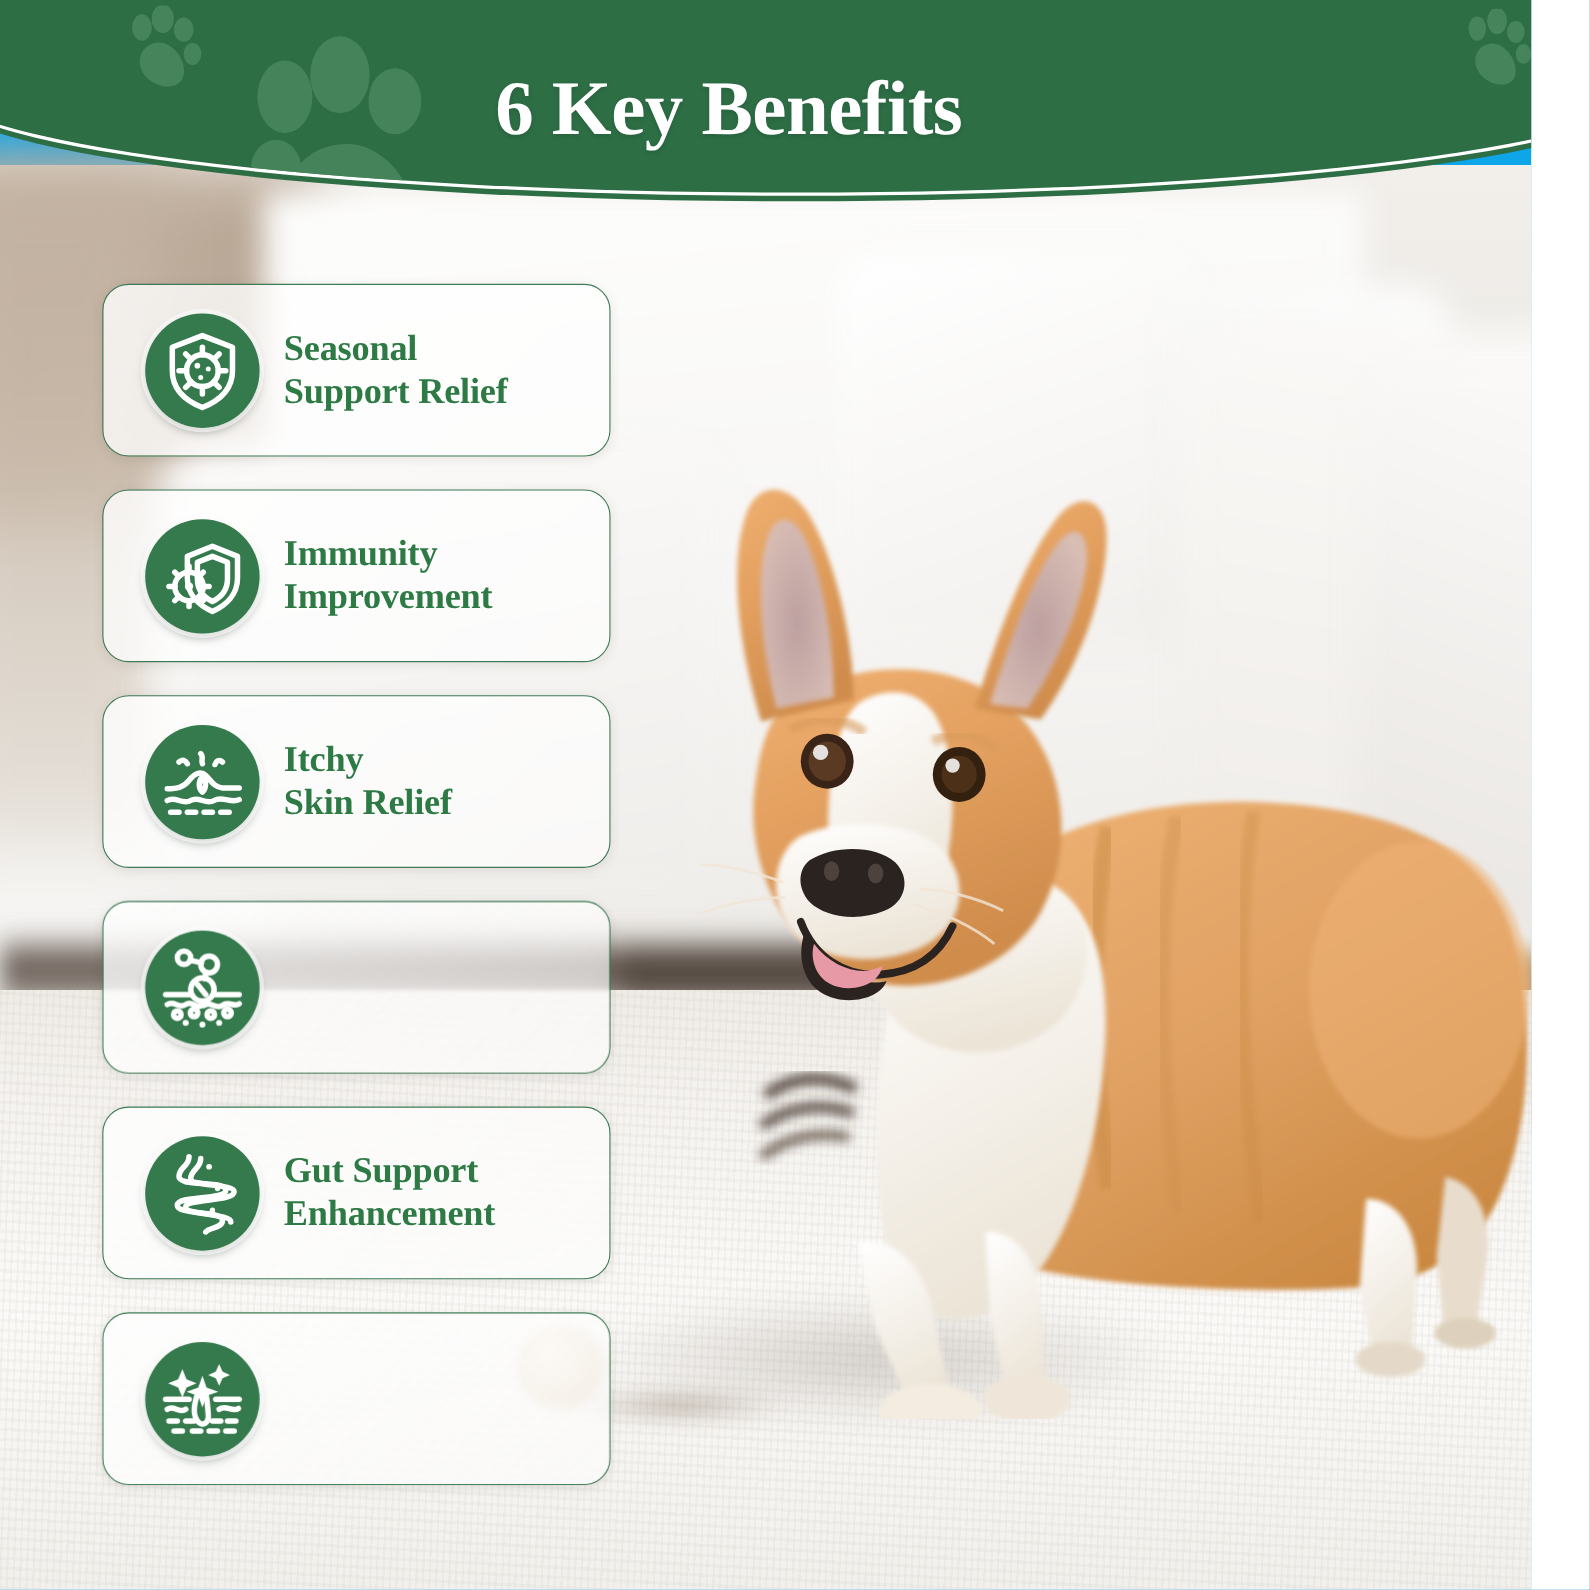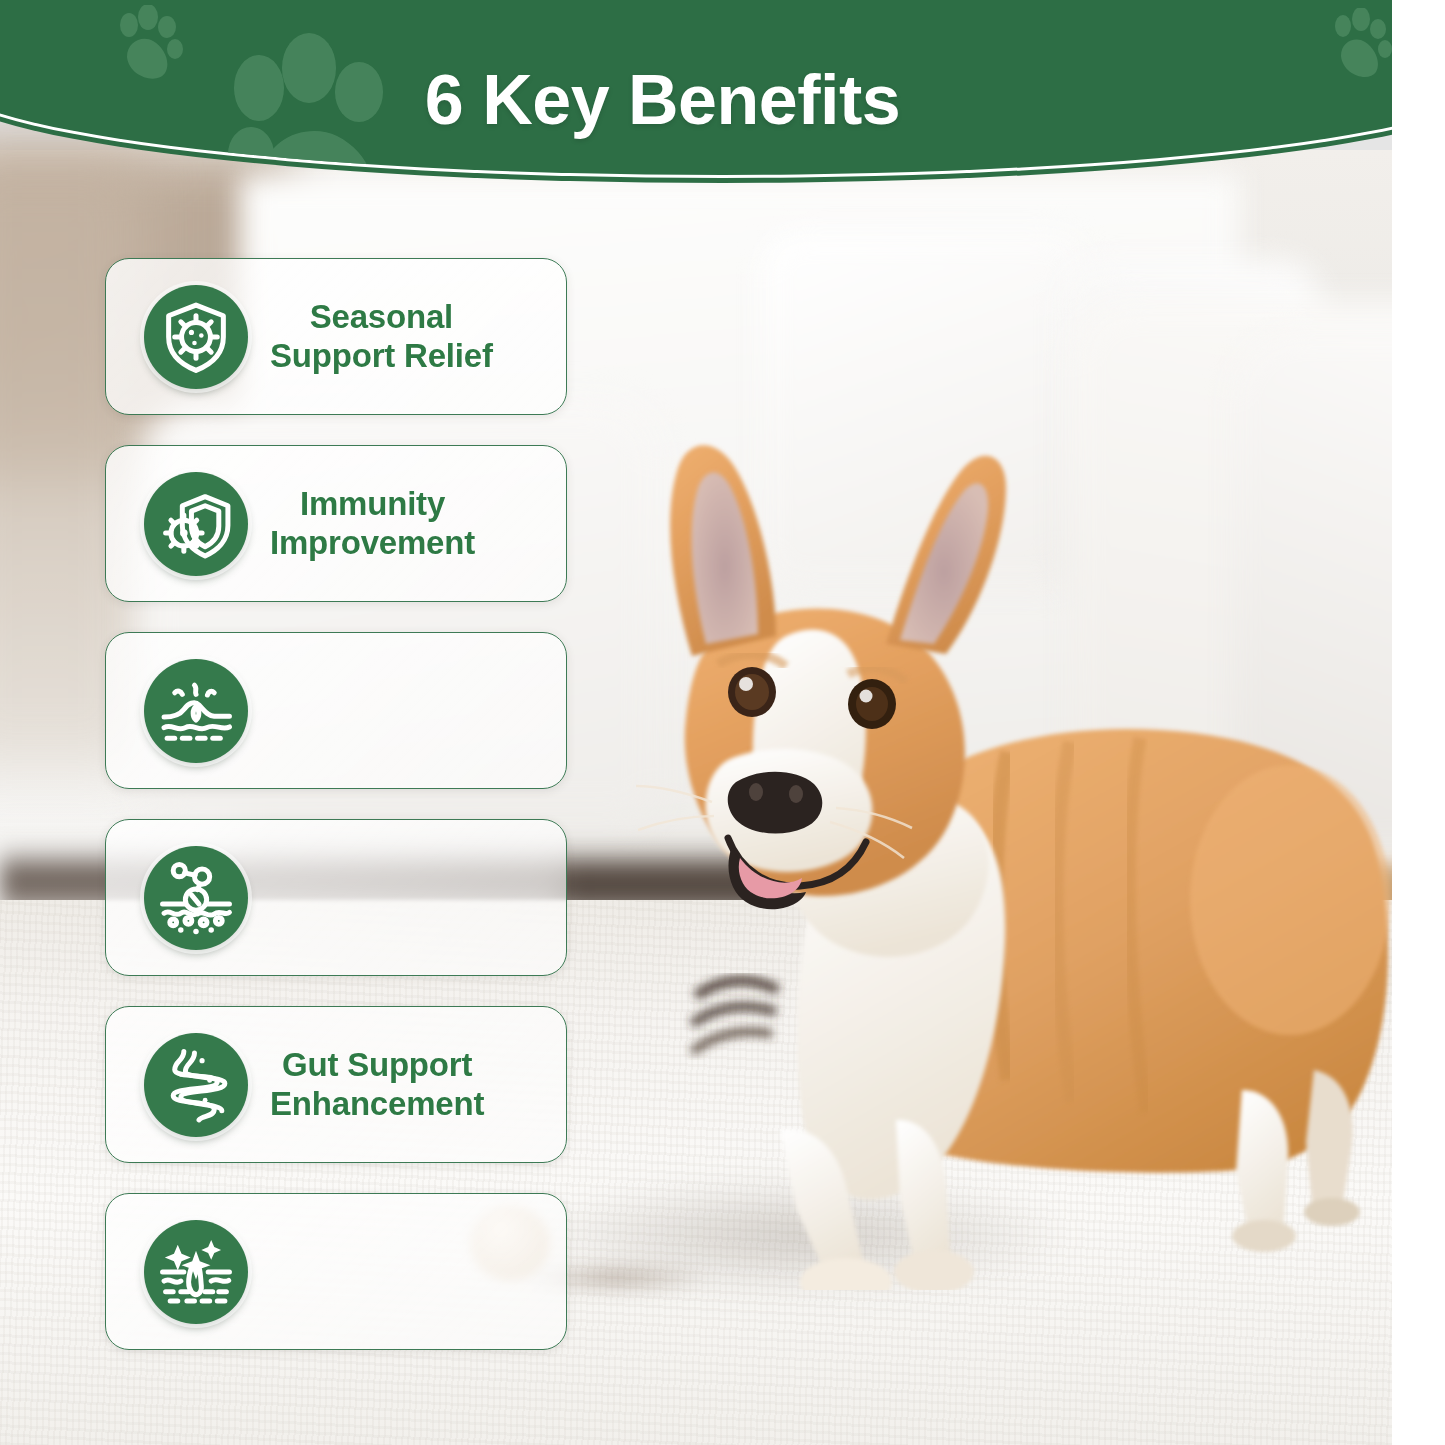--- a/index.html
+++ b/index.html
@@ -2,21 +2,22 @@
 <html><head>
 <meta charset="utf-8">
 <style>
   html,body{margin:0;padding:0;background:#fff;}
   body{font-family:"Liberation Sans","DejaVu Sans",sans-serif;}
 
   #canvas{
     position:relative;
     width:1392px;height:1445px;
     overflow:hidden;
-    background:#e5e5e5;
+    background:#0ea5e9;
+    font-family:Liberation Serif, serif;
   }
 
   
   .photo{position:absolute;inset:0;overflow:hidden;}
 
   
   .bg-wall{
     position:absolute;left:0;top:150px;width:1445px;height:1300px;
     background:
       linear-gradient(180deg,#f2efeb 0%,#eceae6 18%,#f4f3f1 40%,#f7f6f4 60%,#efece8 100%);
@@ -137,21 +138,21 @@
   }
   .paw{position:absolute;fill:#4b8860;opacity:.85;}
   .title{
     position:absolute;left:0;top:0;width:1445px;height:200px;
     display:flex;align-items:center;justify-content:center;
     color:#ffffff;font-size:70px;font-weight:bold;letter-spacing:-0.5px;
     text-shadow:0 2px 5px rgba(0,0,0,.13);
   }
 
   
-  .cards{position:absolute;left:105px;top:258px;width:460px;text-align:center;}
+  .cards{position:absolute;left:93px;top:258px;width:460px;}
   .card{
     position:relative;
     width:460px;height:155px;
     margin-bottom:30px;
     border-radius:24px;
     border:1.6px solid #3d7a55;
     background:linear-gradient(135deg,rgba(255,255,255,.80),rgba(255,255,255,.62));
     backdrop-filter:blur(2px);
     box-shadow:0 2px 10px rgba(60,50,40,.10);
     display:flex;align-items:center;
@@ -415,20 +416,24 @@
           <path d="M50 44 C55 48 55 58 50 62 C45 58 45 48 50 44 Z"></path>
           <path d="M8 72 C18 66 26 78 36 72 C46 66 54 78 64 72 C74 66 84 76 94 71"></path>
           <g stroke-width="5">
             <path d="M12 86 H22"></path>
               <path d="M32 86 H42"></path>
               <path d="M52 86 H62"></path>
               <path d="M72 86 H82"></path>
           </g>
         </svg>
       </div>
+      <div class="label">
+        <div>Itchy</div>
+        <div>Skin Relief</div>
+      </div>
     </div>
 
     <div class="card">
       <div class="icon-wrap">
         <svg viewBox="0 0 100 100">
           <circle cx="28" cy="14" r="8"></circle>
           <circle cx="58" cy="22" r="10"></circle>
           <circle cx="50" cy="52" r="14"></circle>
           <path d="M35 17 L49 20"></path>
             <path d="M55 32 L52 39"></path>

